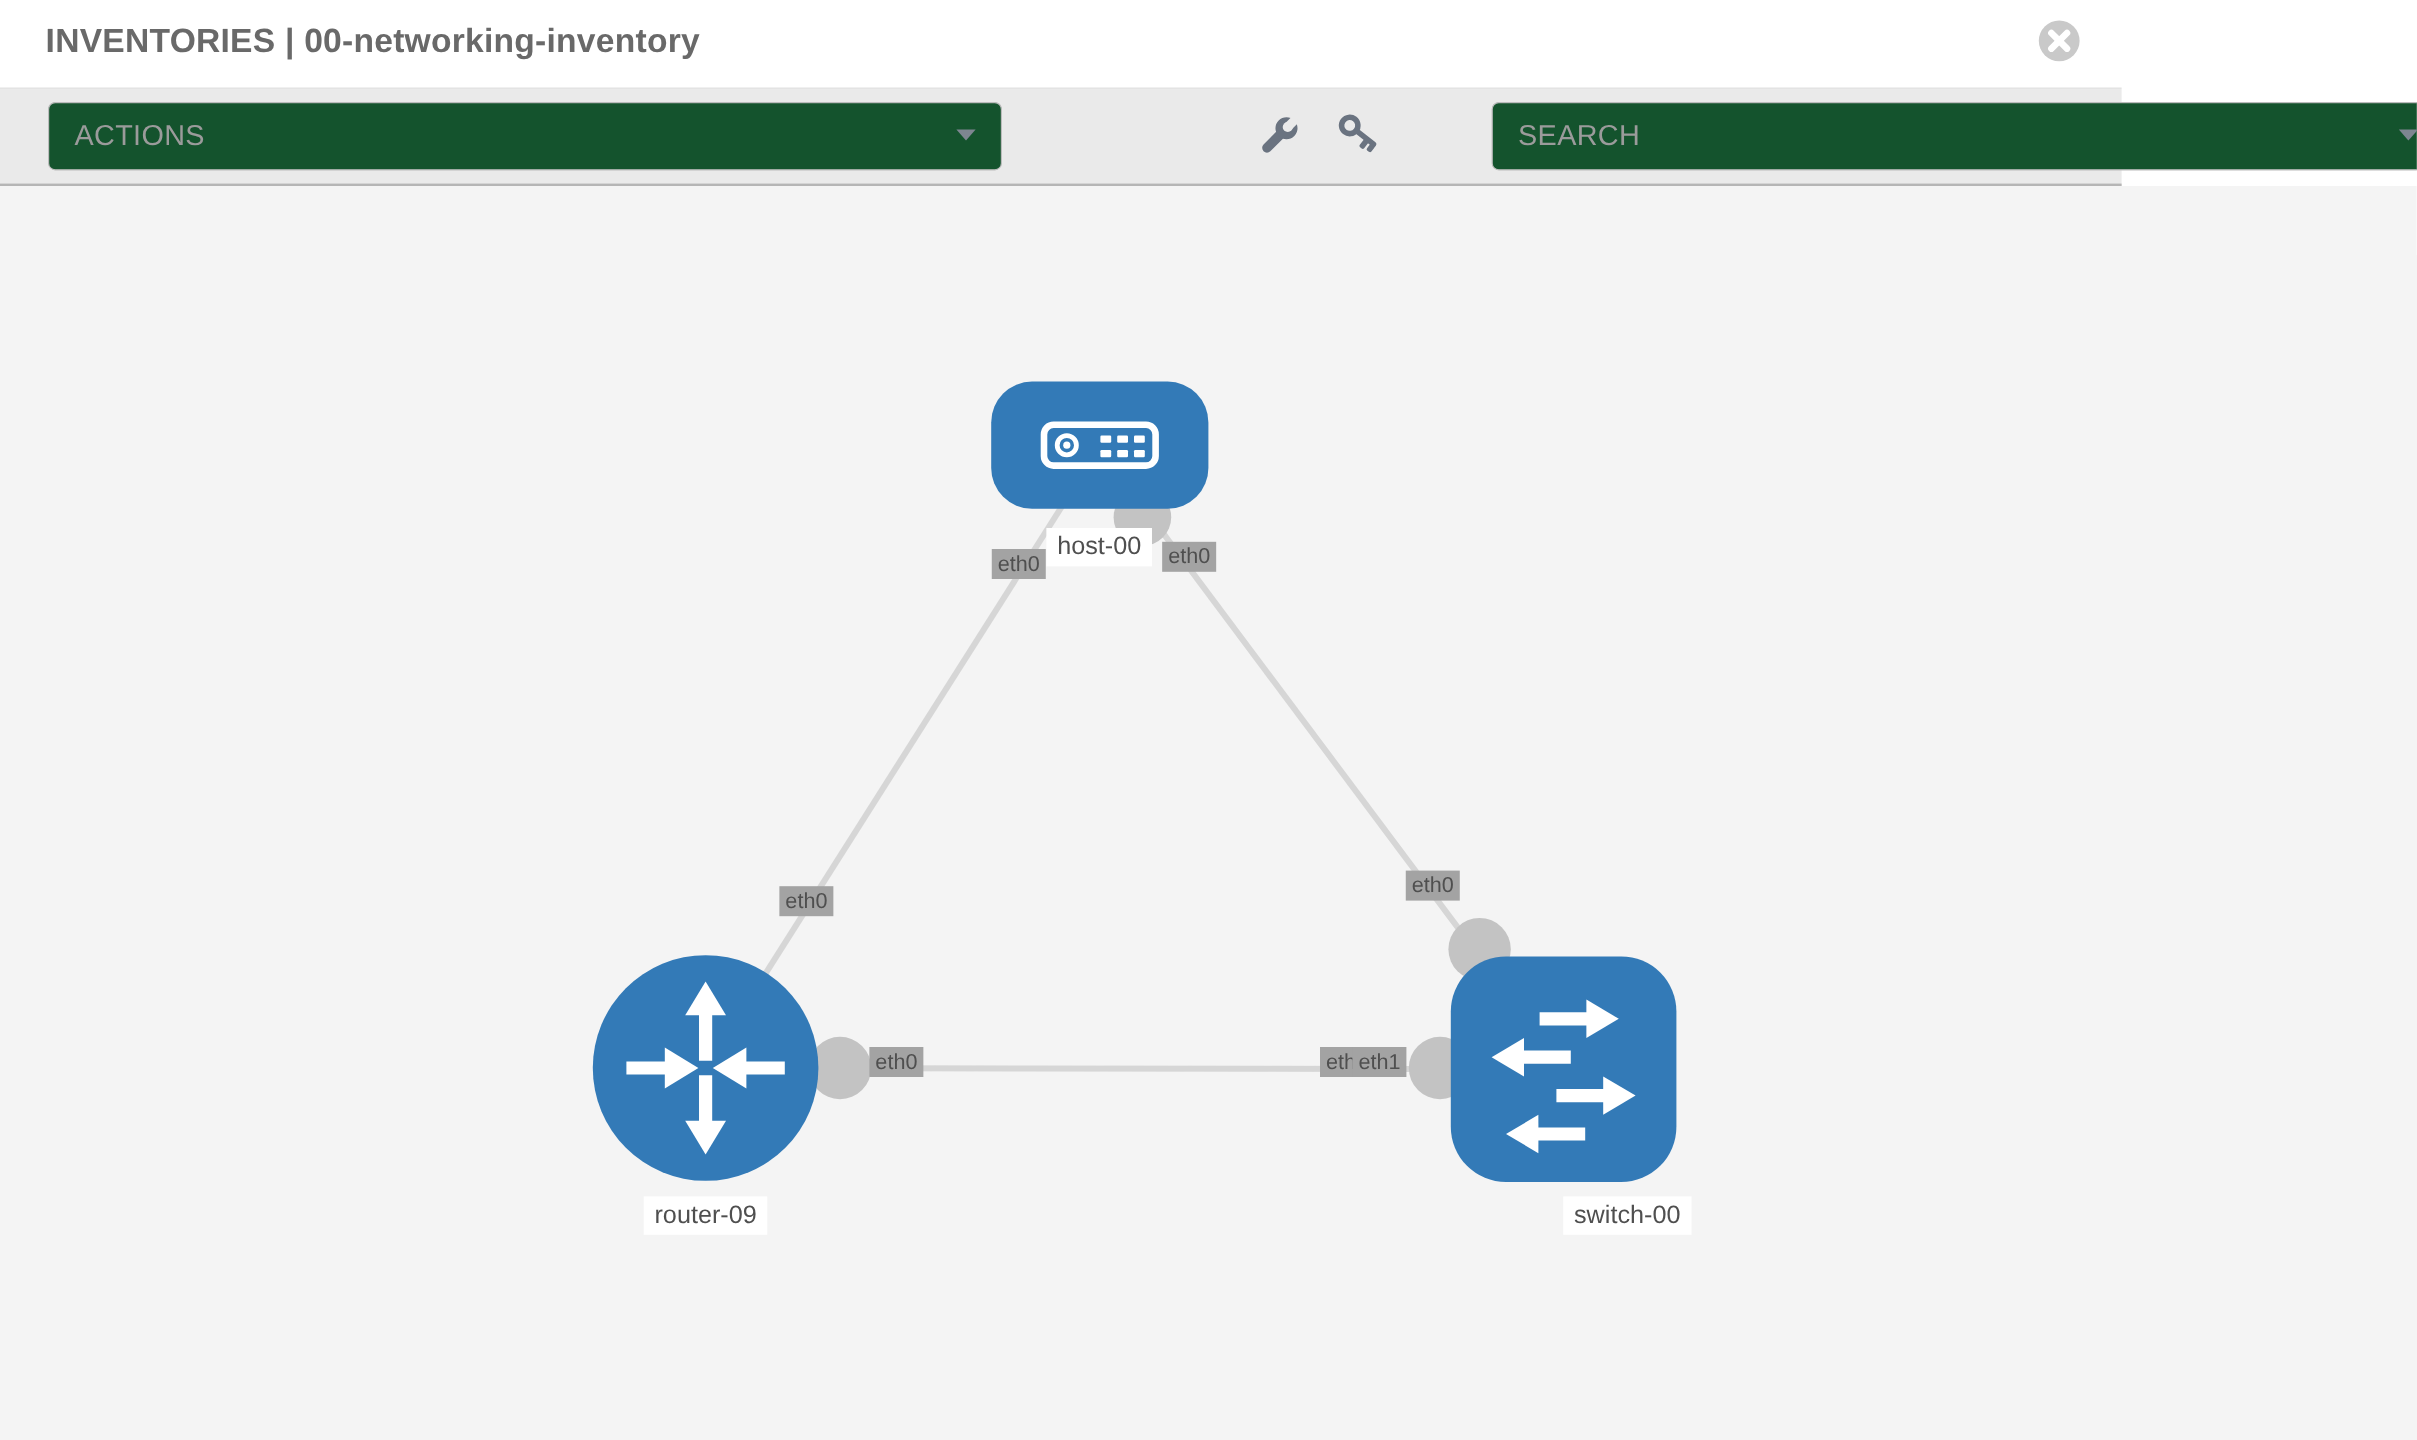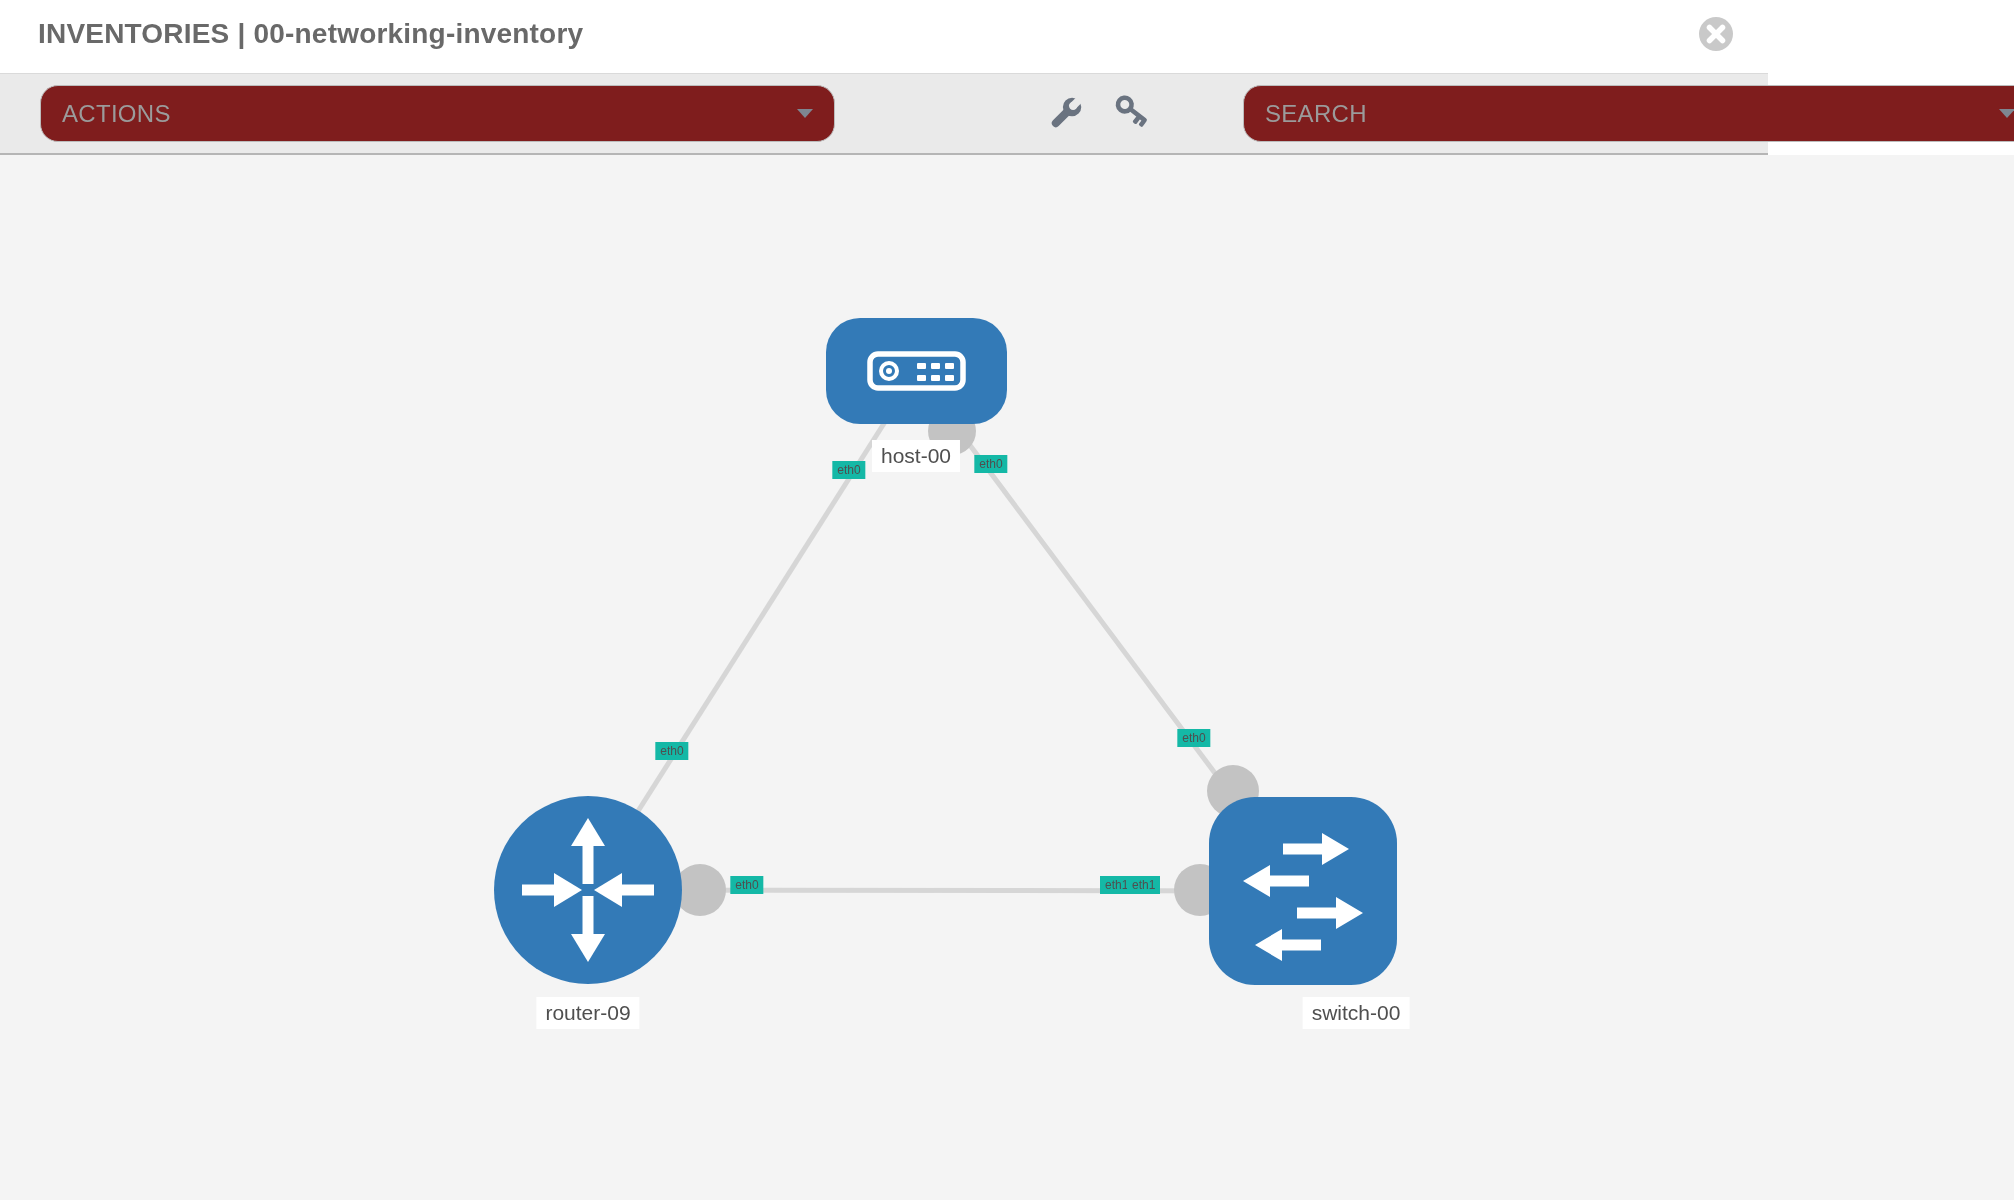--- a/index.html
+++ b/index.html
@@ -27,21 +27,21 @@
     cursor: pointer; border: none; background: transparent; padding: 0;
   }
 
   
   .toolbar {
     position: absolute; top: 74px; left: 0; right: 0; height: 79px;
     background: #eaeaea; border-bottom: 2px solid #b5b5b5;
   }
   .select-box {
     position: absolute; top: 11px; height: 57px; box-sizing: border-box;
-    background: #7f1d1d; border: 1px solid #bcbcbc; border-radius: 18px;
+    background: #14532d; border: 1px solid #bcbcbc; border-radius: 6px;
     display: flex; align-items: center; justify-content: space-between;
     padding: 0 20px 0 21px; cursor: pointer;
   }
   .select-box .select-label {
     font-size: 24px; color: #9b9b9b; letter-spacing: 0.3px;
   }
   .actions-box { left: 40px; width: 795px; }
   .search-box  { left: 1243px; width: 794px; }
   .tool-icon-btn {
     position: absolute; top: 18px; width: 44px; height: 44px;
@@ -63,21 +63,21 @@
   .node-switch { left: 1209px; top: 642px; width: 188px; height: 188px; border-radius: 46px; }
   .node svg { display: block; width: 100%; height: 100%; }
 
   .node-label {
     position: absolute; z-index: 3; transform: translate(-50%, -50%);
     background: #ffffff; color: #4f4f4f; font-size: 21px;
     padding: 4px 9px; white-space: nowrap; text-align: center;
   }
   .eth-label {
     position: absolute; z-index: 3; transform: translate(-50%, -50%);
-    background: #14b8a6; color: #4f4f4f; font-size: 12px;
+    background: #a3a3a3; color: #4f4f4f; font-size: 18px;
     padding: 2px 5px; white-space: nowrap;
   }
   .eth-label.edge-anchored { transform: translateY(-50%); }
   .eth-back  { z-index: 3; }
   .eth-front { z-index: 4; }
 </style>
 </head>
 <body>
 
 <div class="app">

